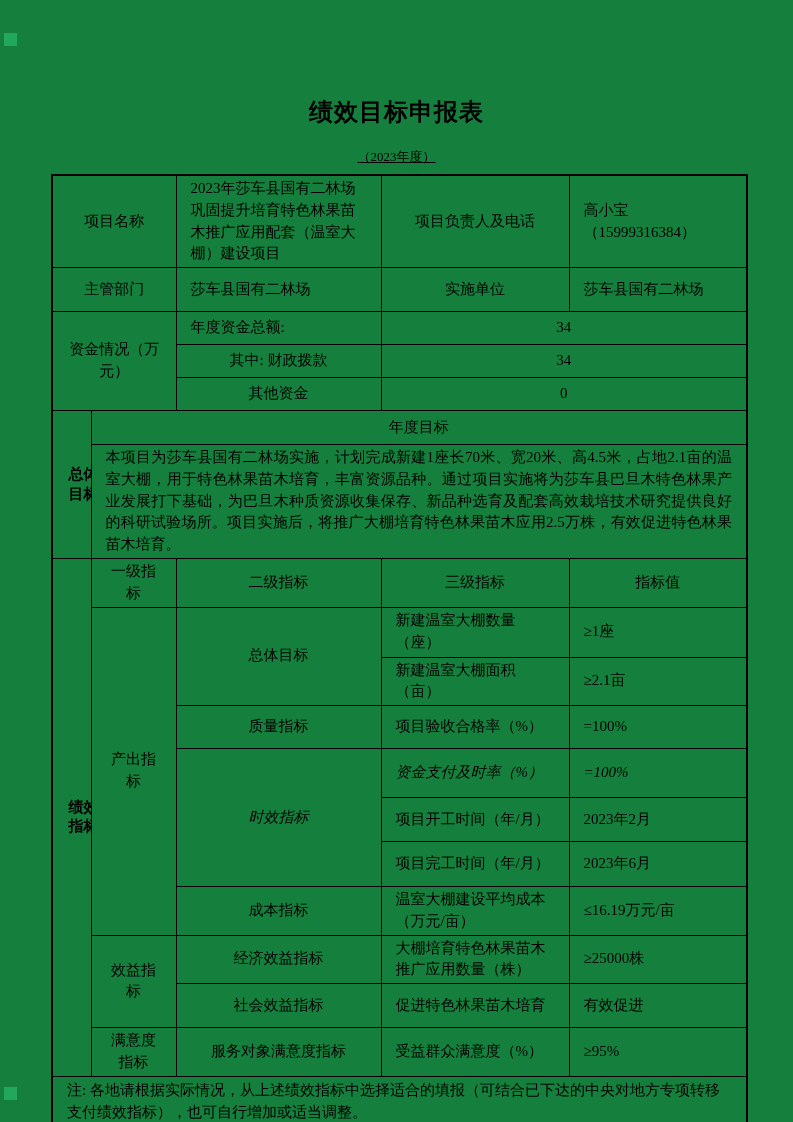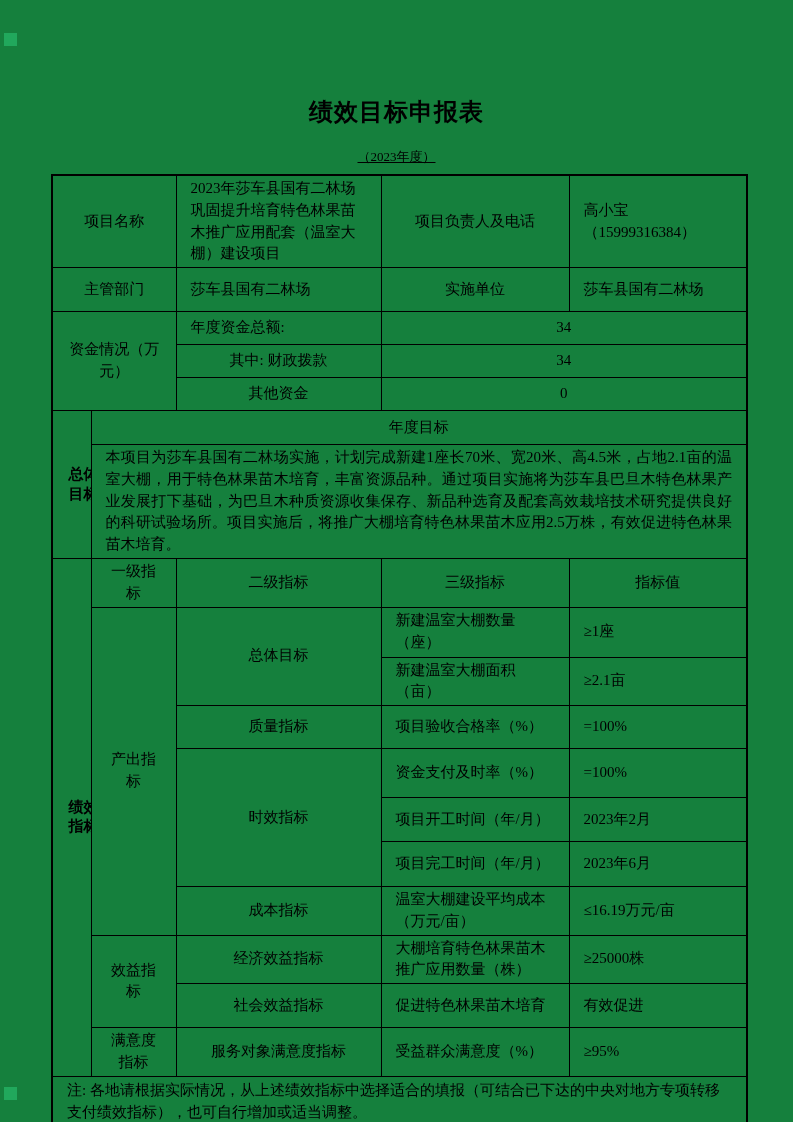--- a/index.html
+++ b/index.html
@@ -89,21 +89,21 @@
   
   .h80 td, .h80 th { height: 76px; }
   .h43 td { height: 39px; }
   .h32 td { height: 28px; }
   .h33 td, .h33 th { height: 29px; }
   .h113 td { height: 109px; }
   .h44 th, .h44 td { height: 40px; margin-top: 19px; }
   .h49 td { height: 45px; }
   .h45 td { height: 41px; }
   .h42 td { height: 38px; }
-  .h48 td { height: 44px; }
+  .h48 td { height: 44px; font-style: italic; }
   .hr43 td { height: 39px; }
   .hr44 td { height: 40px; }
   .h47 td { height: 43px; }
   .h46 td { height: 42px; }
   .h41 td { height: 37px; }
   .h53 td { height: 47px; }
 </style>
 </head>
 <body>
 

